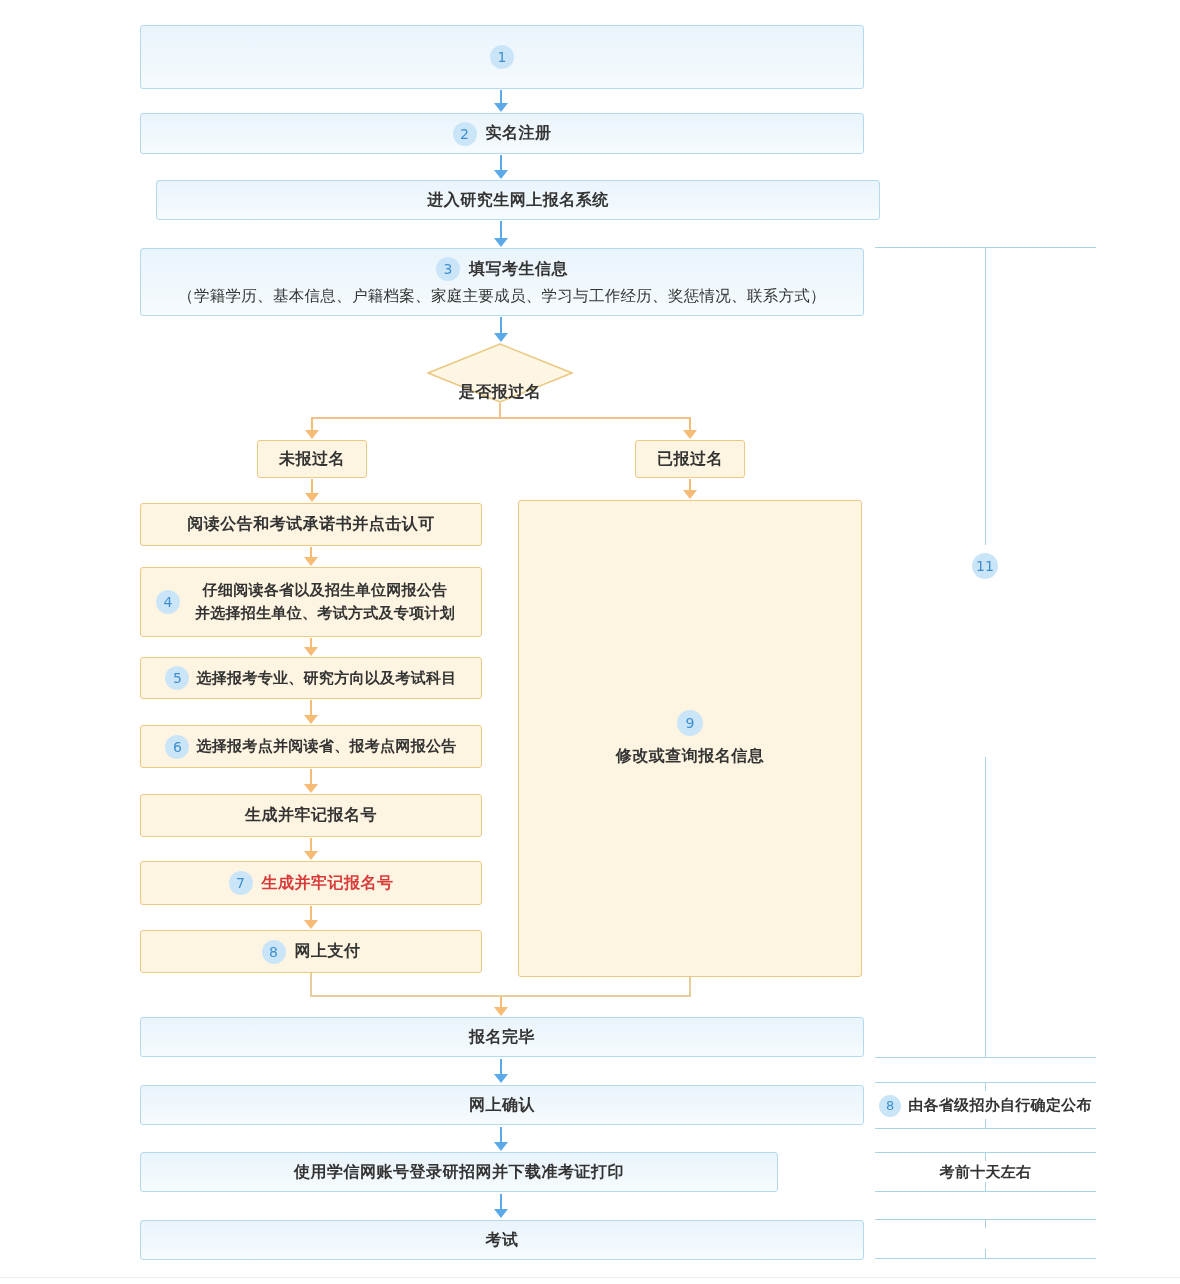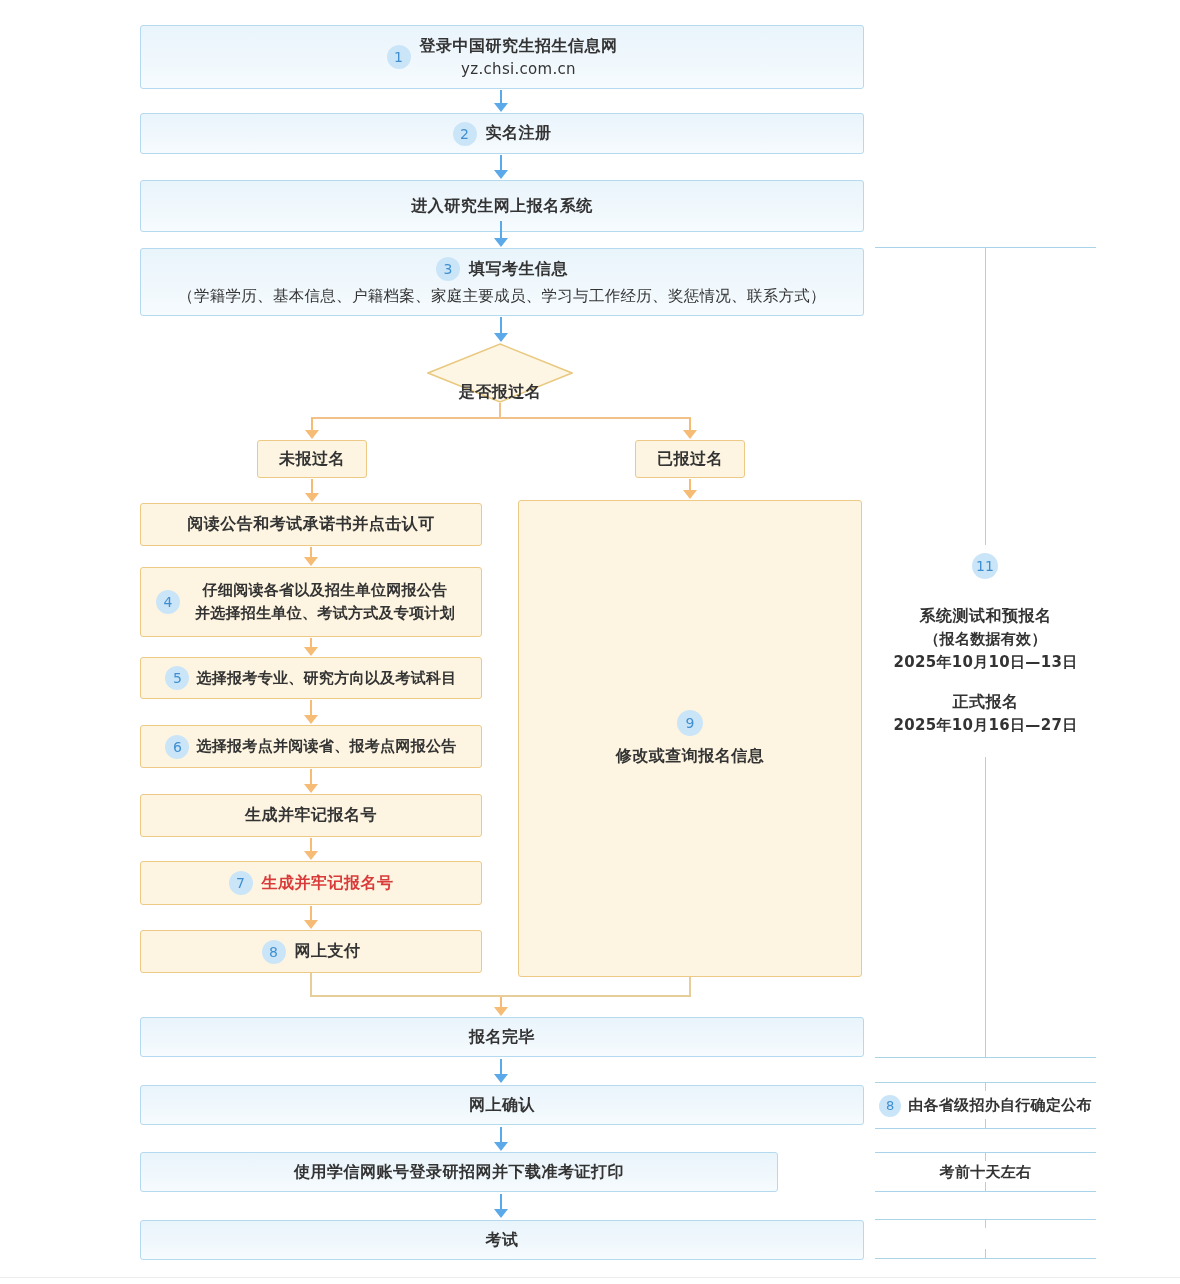--- a/index.html
+++ b/index.html
@@ -56,37 +56,33 @@
   .tick{position:absolute;width:1px;background:var(--line-blue);}
 </style>
 </head>
 <body>
 
 <div id="canvas">
 
   <div class="bbox" style="left:140px;top:25px;width:724px;height:64px;">
     <div class="rowc">
       <span class="badge">1</span>
-      <span class="colc" style="gap:3px;">
-        <span class="lbl">登录中国研究生招生信息网</span>
-        <span class="sub">yz.chsi.com.cn</span>
-      </span>
     </div>
   </div>
   <div class="varrow blue" style="left:501px;top:90px;height:22px;"></div>
 
   <div class="bbox" style="left:140px;top:113px;width:724px;height:41px;">
     <div class="rowc">
       <span class="badge">2</span>
       <span class="lbl">实名注册</span>
     </div>
   </div>
   <div class="varrow blue" style="left:501px;top:155px;height:24px;"></div>
 
-  <div class="bbox" style="left:140px;top:180px;width:724px;height:52px;">
+  <div class="bbox" style="left:156px;top:180px;width:724px;height:40px;">
     <span class="lbl">进入研究生网上报名系统</span>
   </div>
   <div class="varrow blue" style="left:501px;top:221px;height:26px;"></div>
 
   <div class="bbox" style="left:140px;top:248px;width:724px;height:68px;flex-direction:column;gap:5px;">
     <div class="rowc">
       <span class="badge">3</span>
       <span class="lbl">填写考生信息</span>
     </div>
     <span class="sub" style="font-size:15.5px;">（学籍学历、基本信息、户籍档案、家庭主要成员、学习与工作经历、奖惩情况、联系方式）</span>
@@ -191,27 +187,20 @@
 
   <div class="bbox" style="left:140px;top:1220px;width:724px;height:40px;">
     <span class="lbl">考试</span>
   </div>
 
   <div class="hline" style="left:875px;top:247px;width:221px;height:1px;background:var(--line-blue);"></div>
   <div class="vline" style="left:985px;top:247px;width:1px;height:298px;background:var(--line-blue);"></div>
 
   <span class="badge" style="position:absolute;left:972px;top:553px;width:26px;height:26px;">11</span>
 
-  <div class="tl-text" style="top:604px;">
-    <div class="lbl" style="line-height:24px;">系统测试和预报名</div>
-    <div class="lbl-sm" style="line-height:23px;">（报名数据有效）</div>
-    <div class="lbl-sm" style="line-height:23px;">2025年10月10日—13日</div>
-    <div class="lbl" style="line-height:24px;margin-top:16px;">正式报名</div>
-    <div class="lbl-sm" style="line-height:23px;">2025年10月16日—27日</div>
-  </div>
 
   <div class="vline" style="left:985px;top:757px;width:1px;height:300px;background:var(--line-blue);"></div>
   <div class="hline" style="left:875px;top:1057px;width:221px;height:1px;background:var(--line-blue);"></div>
 
   <div class="hline" style="left:875px;top:1082px;width:221px;height:1px;background:var(--line-blue);"></div>
   <div class="tick" style="left:985px;top:1082px;height:9px;"></div>
   <div class="tl-text rowc" style="top:1083px;height:45px;gap:7px;">
     <span class="badge sm">8</span>
     <span class="lbl-sm">由各省级招办自行确定公布</span>
   </div>

